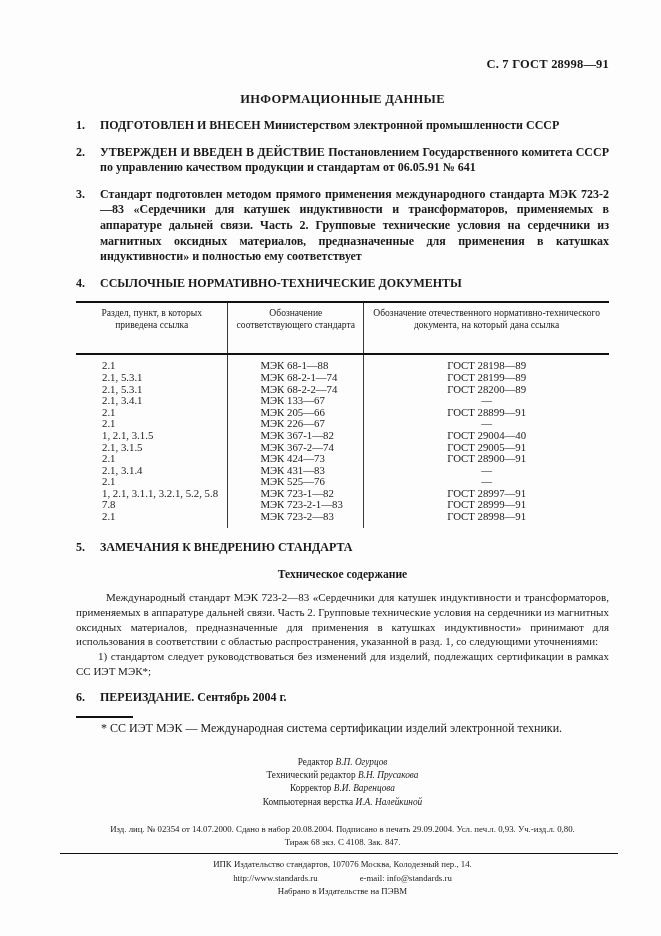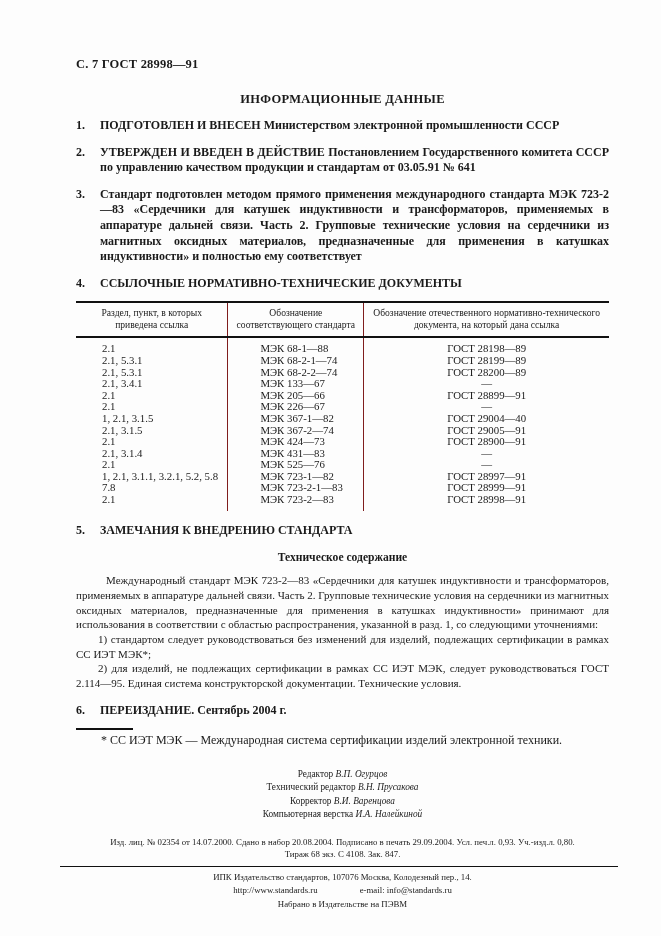--- a/index.html
+++ b/index.html
@@ -10,42 +10,42 @@
     font-family:"Liberation Serif","DejaVu Serif",serif;
     overflow:hidden;
   }
   .page {
     box-sizing:border-box;
     width:661px; height:936px;
     padding:57px 52px 0 76px;
     position:relative;
   }
   .doc-header {
-    font-weight:bold; font-size:12.5px; letter-spacing:.2px;
+    font-weight:bold; font-size:12.5px; letter-spacing:.2px;text-align:right;
   }
   .doc-title {
     margin-top:20px;
     text-align:center; font-weight:bold; font-size:12.5px; letter-spacing:.3px;
   }
   .item { position:relative; padding-left:24px; margin-top:11px; }
   .item .num { position:absolute; left:0; top:0; font-weight:bold; font-size:12px; }
   .item .txt {
     font-weight:bold; font-size:12px; line-height:15.6px; text-align:justify;
   }
   
   table.ref-table {
     width:100%; border-collapse:collapse; margin-top:10px;
     border-top:2.5px solid #111;
   }
   table.ref-table td { vertical-align:top; }
   table.ref-table .c2, table.ref-table .c3 { border-left:1px solid #7f1d1d; }
   table.ref-table thead td {
     border-bottom:2px solid #111;
     font-size:9.6px; line-height:12px; text-align:center;
-    padding:4px 8px 5px;
+    padding:4px 8px 22px;
   }
   table.ref-table tbody td {
     font-size:10.8px; line-height:11.6px; padding:0 2px;
   }
   table.ref-table tbody tr:first-child td { padding-top:5px; }
   table.ref-table tbody tr:last-child td { padding-bottom:5px; }
   table.ref-table tbody .c1 { padding-left:26px; }
   table.ref-table tbody .c2 { padding-left:32px; }
   table.ref-table tbody .c3 { text-align:center; }
   .w1 { width:28.5%; } .w2 { width:25.5%; } .w3 { width:46%; }
@@ -84,21 +84,21 @@
 
   <div class="doc-title">ИНФОРМАЦИОННЫЕ ДАННЫЕ</div>
 
   <div class="item">
     <span class="num">1.</span>
     <div class="txt">ПОДГОТОВЛЕН И ВНЕСЕН Министерством электронной промышленности СССР</div>
   </div>
 
   <div class="item">
     <span class="num">2.</span>
-    <div class="txt">УТВЕРЖДЕН И ВВЕДЕН В ДЕЙСТВИЕ Постановлением Государственного комитета СССР по управлению качеством продукции и стандартам от 03.05.91 № 641</div>
+    <div class="txt">УТВЕРЖДЕН И ВВЕДЕН В ДЕЙСТВИЕ Постановлением Государственного комитета СССР по управлению качеством продукции и стандартам от 06.05.91 № 641</div>
   </div>
 
   <div class="item">
     <span class="num">3.</span>
     <div class="txt">Стандарт подготовлен методом прямого применения международного стандарта МЭК 723-2—83 «Сердечники для катушек индуктивности и трансформаторов, применяемых в аппаратуре дальней связи. Часть 2. Групповые технические условия на сердечники из магнитных оксидных материалов, предназначенные для применения в катушках индуктивности» и полностью ему соответствует</div>
   </div>
 
   <div class="item">
     <span class="num">4.</span>
     <div class="txt">ССЫЛОЧНЫЕ НОРМАТИВНО-ТЕХНИЧЕСКИЕ ДОКУМЕНТЫ</div>
@@ -188,21 +188,20 @@
 
   <div class="item" style="margin-top:12px;">
     <span class="num">5.</span>
     <div class="txt">ЗАМЕЧАНИЯ К ВНЕДРЕНИЮ СТАНДАРТА</div>
   </div>
 
   <div class="subheading">Техническое содержание</div>
 
   <div class="para">Международный стандарт МЭК 723-2—83 «Сердечники для катушек индуктивности и трансформаторов, применяемых в аппаратуре дальней связи. Часть 2. Групповые технические условия на сердечники из магнитных оксидных материалов, предназначенные для применения в катушках индуктивности» принимают для использования в соответствии с областью распространения, указанной в разд. 1, со следующими уточнениями:</div>
   <div class="para point">1) стандартом следует руководствоваться без изменений для изделий, подлежащих сертификации в рамках СС ИЭТ МЭК*;</div>
-  <div class="para point">2) для изделий, не подлежащих сертификации в рамках СС ИЭТ МЭК, следует руководствоваться ГОСТ 2.114—95. Единая система конструкторской документации. Технические условия.</div>
 
   <div class="item" style="margin-top:12px;">
     <span class="num">6.</span>
     <div class="txt">ПЕРЕИЗДАНИЕ. Сентябрь 2004 г.</div>
   </div>
 
   <hr class="footnote-rule">
   <div class="footnote">* СС ИЭТ МЭК — Международная система сертификации изделий электронной техники.</div>
 
   <div class="credits">

